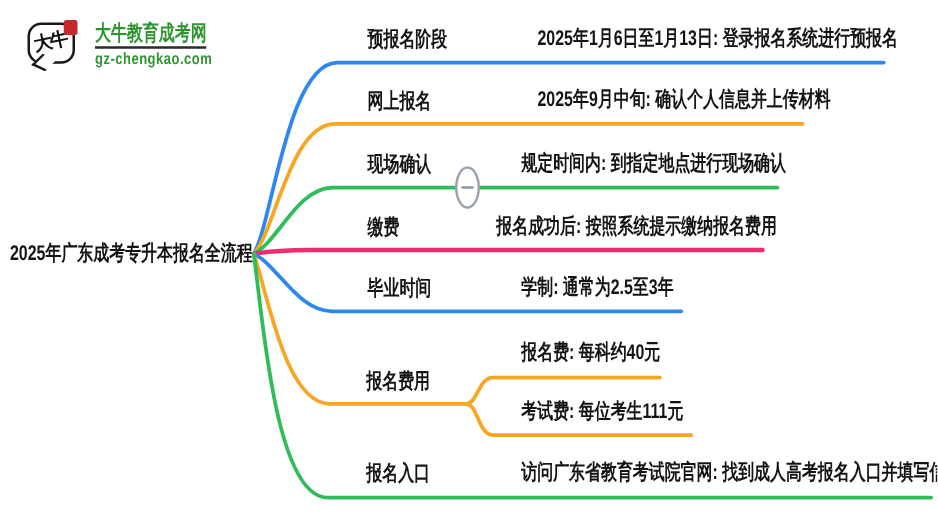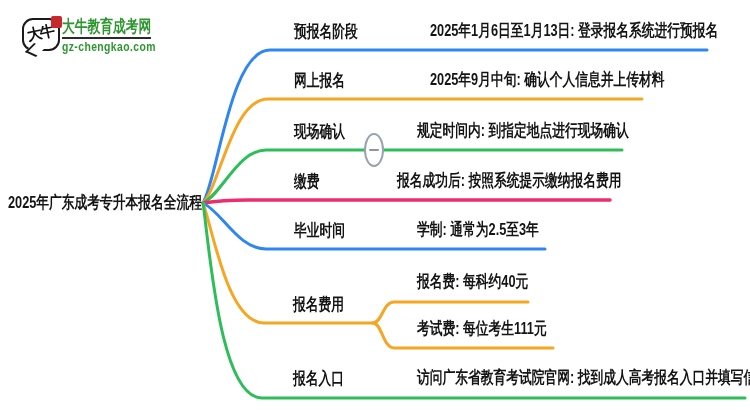--- a/index.html
+++ b/index.html
@@ -34,21 +34,21 @@
   }
   .bubble-text{
     position:absolute;left:3px;top:4px;font-family:"DejaVu Serif","Liberation Serif",serif;
     font-size:15px;font-weight:900;color:#111;letter-spacing:-2px;transform:rotate(-12deg);
     white-space:nowrap;
   }
   .seal{
     position:absolute;left:27px;top:-4px;width:11px;height:12px;background:#c5282d;
     border-radius:2px;
   }
-  .brand{position:absolute;left:42px;top:4px;}
+  .brand{position:absolute;left:56px;top:4px;}
   .brand-title{
     font-size:17px;line-height:19px;font-weight:700;color:#2e9630;white-space:nowrap;
     transform:scaleX(0.75);transform-origin:left top;
   }
   .brand-divider{width:89px;height:1.8px;background:#2a2a2a;margin:1px 0 1px 0;}
   .brand-domain{
     font-size:13px;line-height:14px;font-weight:700;color:#2e9630;white-space:nowrap;
     transform:scaleX(0.8);transform-origin:left top;letter-spacing:0.5px;
   }
 </style>

